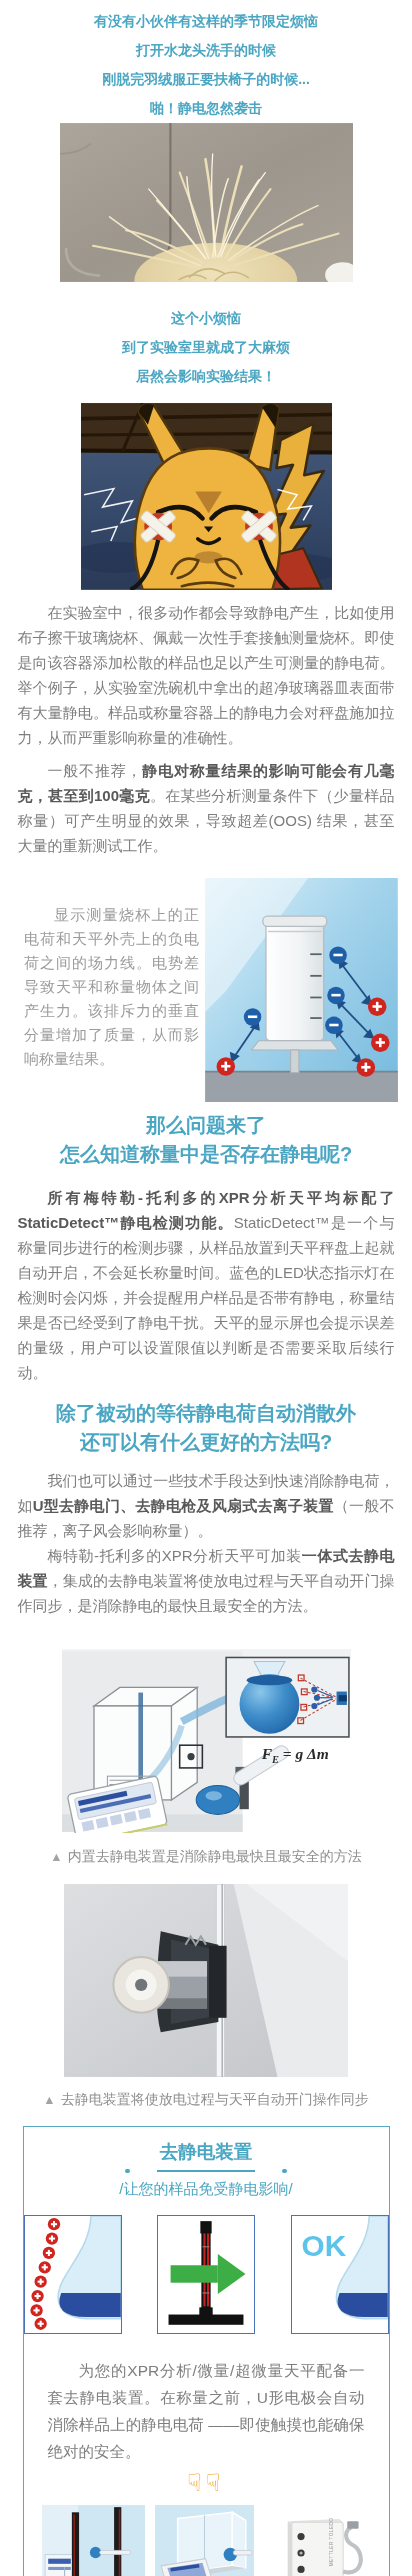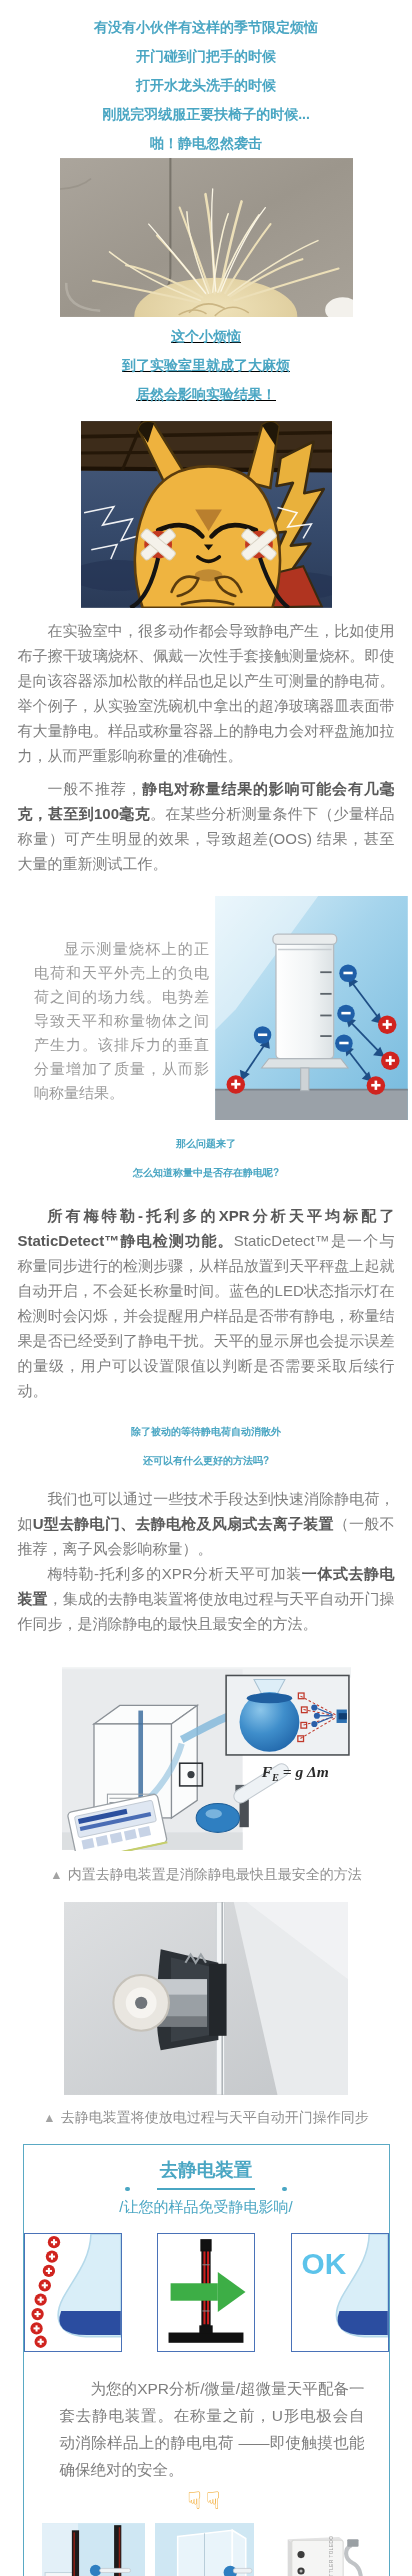--- a/index.html
+++ b/index.html
@@ -1,69 +1,68 @@
 <!DOCTYPE html>
 <html style="font-size:8.2px"><head>
 <meta charset="utf-8">
 <style>
   html,body{margin:0;padding:0;background:#ffffff;}
   body{font-family:"Liberation Sans","DejaVu Sans",sans-serif;}
   .page{width:412px;min-height:2805px;margin:0 auto;background:#fff;overflow:hidden;position:relative;}
   
   .tline{ text-align:center;color:#4aa6c3;font-weight:bold;font-size:14px;line-height:29px;}
-  .tline.big{font-size:10px;}
-  .intro{padding-top:13px;}
-  .hook{margin-top:5px;text-decoration:underline;}
+  .tline.big{font-size:20px;}
+  .intro{padding-top:7px;}
+  .hook{margin-top:22px;}
   .qhead{margin-top:8.2px;}
   .q2head{margin-top:14.4px;}
   .fig-center{display:block;margin:0 auto;}
   .hair-fig{width:293px;height:159px;}
   .pika-fig{width:251px;height:187px;margin-top:12.4px;}
   
   .para{margin:0 17.5px;font-size:15px;line-height:25px;color:#7e7e7e;text-align:justify;text-indent:2em;}
   .p1{margin-top:9.3px;}
   .p2{margin-top:8.2px;}
   .p3{margin-top:16px;}
   .p4{margin-top:11.3px;}
   .bseg{font-weight:bold;color:#595959;}
   
-  .figrow{display:flex;margin-top:20.6px;padding-left:34px;align-items:center;}
+  .figrow{display:flex;margin-top:20.6px;padding-left:24px;}
   .fig1-caption{width:175px;font-size:15px;line-height:24px;color:#9b9b9b;text-align:justify;text-indent:2em;padding-top:25px;}
   .fig1-art{width:193px;height:224px;margin-left:6.2px;flex:none;}
   
   .balance-fig{width:289px;height:189px;margin-top:26px;}
   .electrode-fig{width:284px;height:193px;margin-top:17.5px;}
   .figcap{margin-top:13.4px;text-align:center;font-size:14px;color:#8f8f8f;line-height:18.5px;}
   .figcap .tri{color:#a3a3a3;font-size:12.4px;margin-right:5.2px;}
   
   .promo{width:367px;margin:16.5px auto 0;border:1px solid #5aa9c4;padding:12.4px 0 10.3px;box-sizing:border-box;}
   .promo-title{text-align:center;color:#4aa6c3;font-size:18.5px;font-weight:bold;line-height:23px;}
   .promo-divider{display:flex;align-items:center;justify-content:center;margin-top:5.2px;height:6.2px;}
   .promo-divider .dot{width:4.6px;height:4.6px;border-radius:50%;background:#4aa6c3;}
   .promo-divider .bar{width:98px;height:1.5px;background:#4aa6c3;margin:0 27px;}
   .promo-sub{margin-top:6.2px;text-align:center;color:#4aa6c3;font-size:15px;line-height:18.5px;}
   .panels{display:flex;justify-content:space-between;gap:9px;margin-top:16.5px;}
   .panel{width:96px;height:117px;border:1px solid #4a72b8;background:#fff;}
-  .promo-para{margin:23px 24px 0 36px;font-size:15.5px;line-height:27px;color:#7e7e7e;text-align:justify;text-indent:2em;}
+  .promo-para{margin:23px 24px 0 24px;font-size:15.5px;line-height:27px;color:#7e7e7e;text-align:justify;text-indent:2em;}
   .pointer{margin-top:5.2px;text-align:center;font-size:24px;line-height:25px;color:#f0a019;letter-spacing:4.1px;}
   .products{display:flex;justify-content:center;align-items:flex-start;gap:9.3px;margin-top:9.3px;}
   .product{width:103px;}
   .product .shot{display:block;}
   .prod-cap{margin-top:5.2px;font-size:10.8px;line-height:15px;color:#3c3c3c;text-align:left;}
   .prod-cap b{color:#1c1c1c;}
   .p3card .shot{margin-top:10.3px;}
 </style>
 </head>
 <body>
 
 <div class="page">
 
   <div class="intro">
     <div class="tline">有没有小伙伴有这样的季节限定烦恼</div>
-    <div class="tline">开门碰到门把手的时候</div>
     <div class="tline">打开水龙头洗手的时候</div>
     <div class="tline">刚脱完羽绒服正要扶椅子的时候...</div>
     <div class="tline">啪！静电忽然袭击</div>
   </div>
 
   <svg class="hair-fig fig-center" viewBox="0 0 568 308">
     <defs>
       <linearGradient id="linen" x1="0" y1="0" x2="1" y2="1">
         <stop offset="0" stop-color="#aba59c"></stop>
           <stop offset="0.5" stop-color="#9c968c"></stop>

